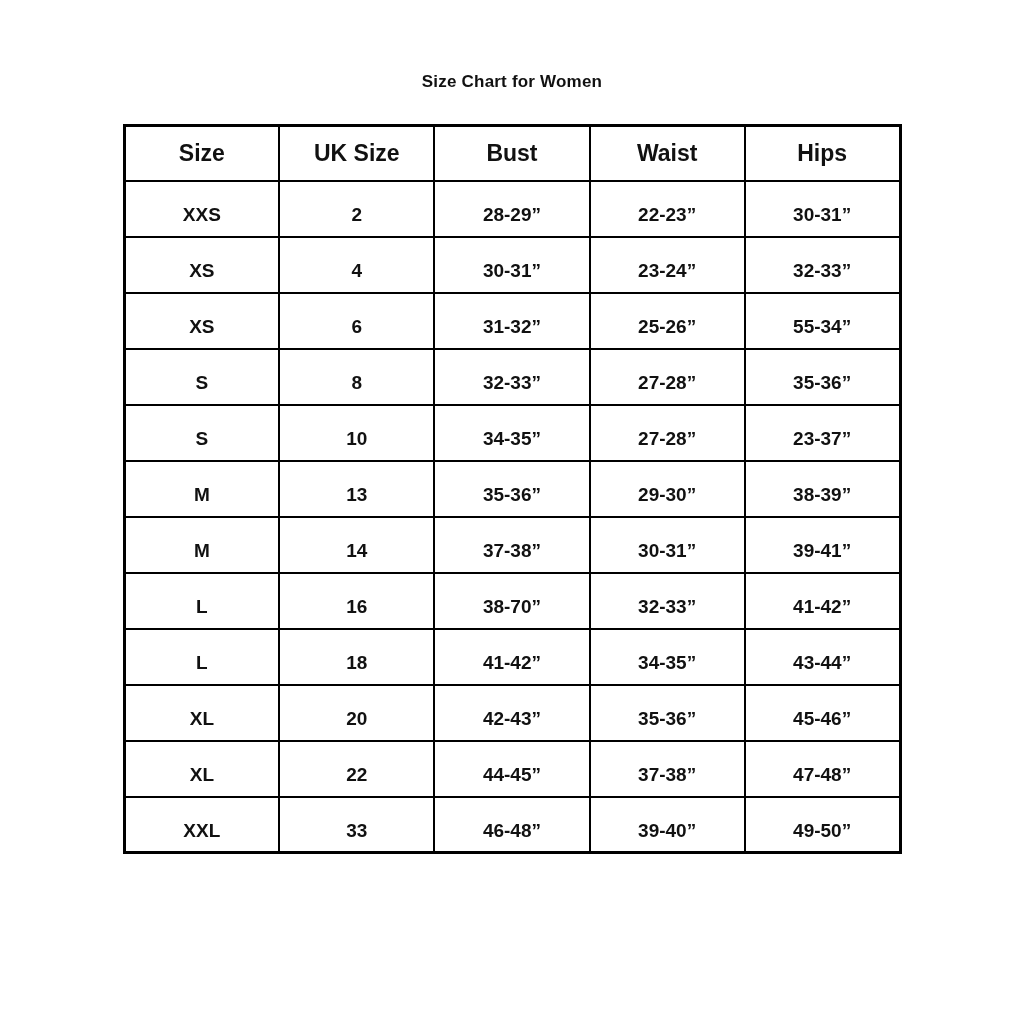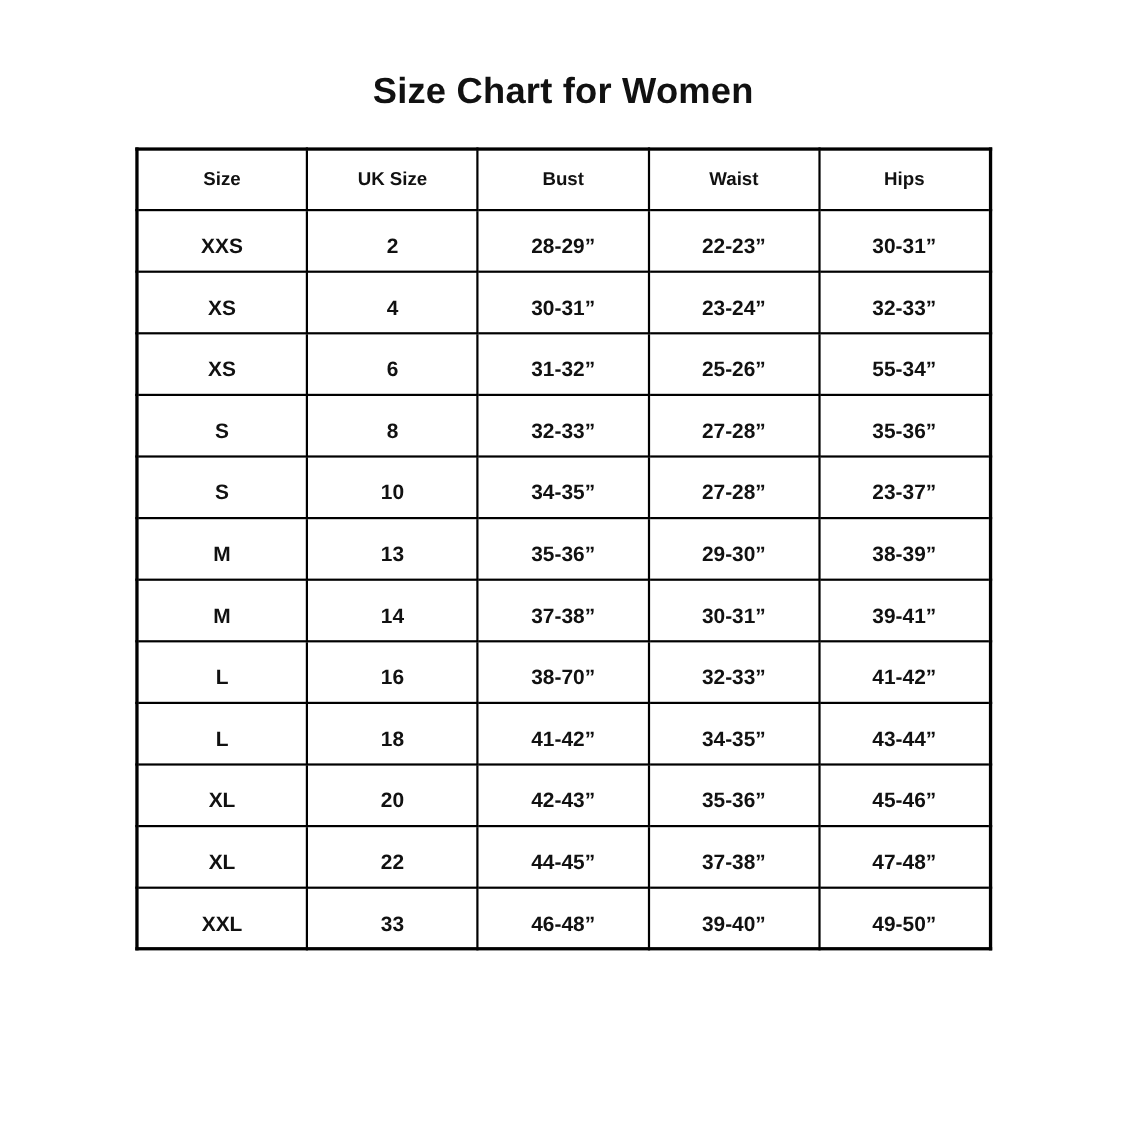--- a/index.html
+++ b/index.html
@@ -10,24 +10,24 @@
     height: 1024px;
     font-family: "Liberation Sans", sans-serif;
     color: #111111;
   }
   .page {
     width: 1024px;
     height: 1024px;
     overflow: hidden;
   }
   .title {
-    margin: 4px;
+    margin: 12px;
     padding-top: 60px;
     text-align: center;
-    font-size: 33px;
+    font-size: 17px;
     font-weight: bold;
     color: #111111;
     letter-spacing: 0.2px;
   }
   table.size-table {
     border-collapse: collapse;
     table-layout: fixed;
     width: 779px;
     margin: 32px auto 0 auto;
     border: 3px solid #000000;
@@ -35,21 +35,21 @@
   table.size-table th,
   table.size-table td {
     border: 2px solid #000000;
     text-align: center;
     font-weight: bold;
     box-sizing: border-box;
     padding: 0;
   }
   table.size-table th {
     height: 55px;
-    font-size: 17px;
+    font-size: 23px;
     vertical-align: middle;
     color: #111111;
   }
   table.size-table td {
     height: 56px;
     font-size: 19px;
     vertical-align: top;
     padding-top: 23px;
     line-height: 1.1;
     color: #111111;

